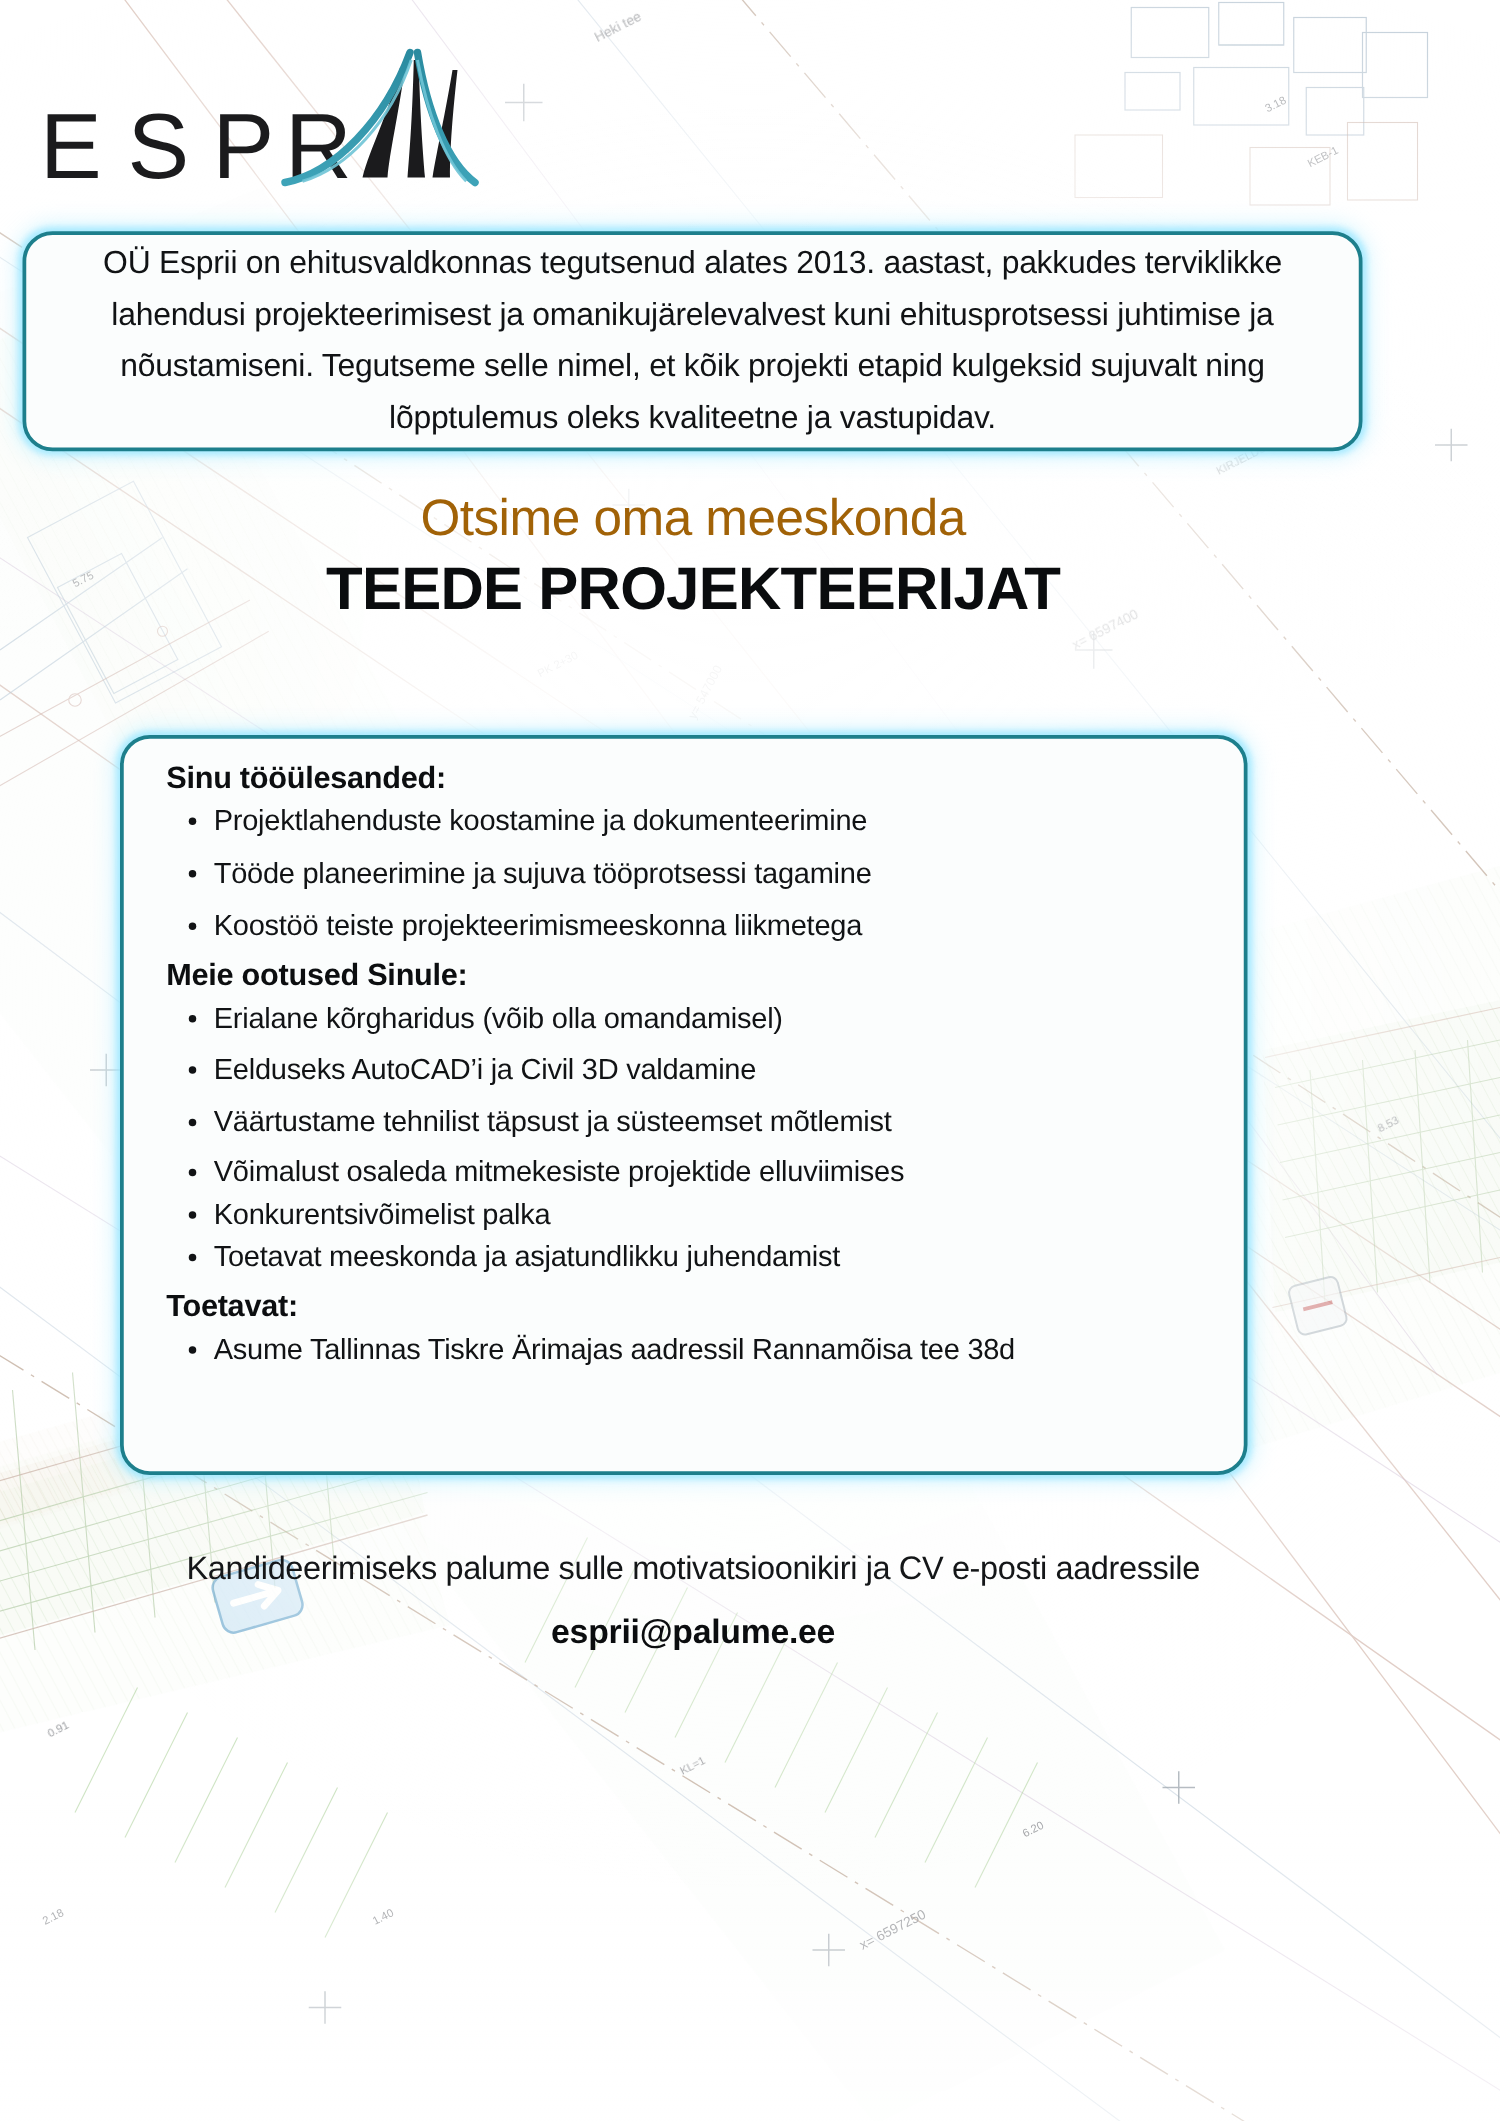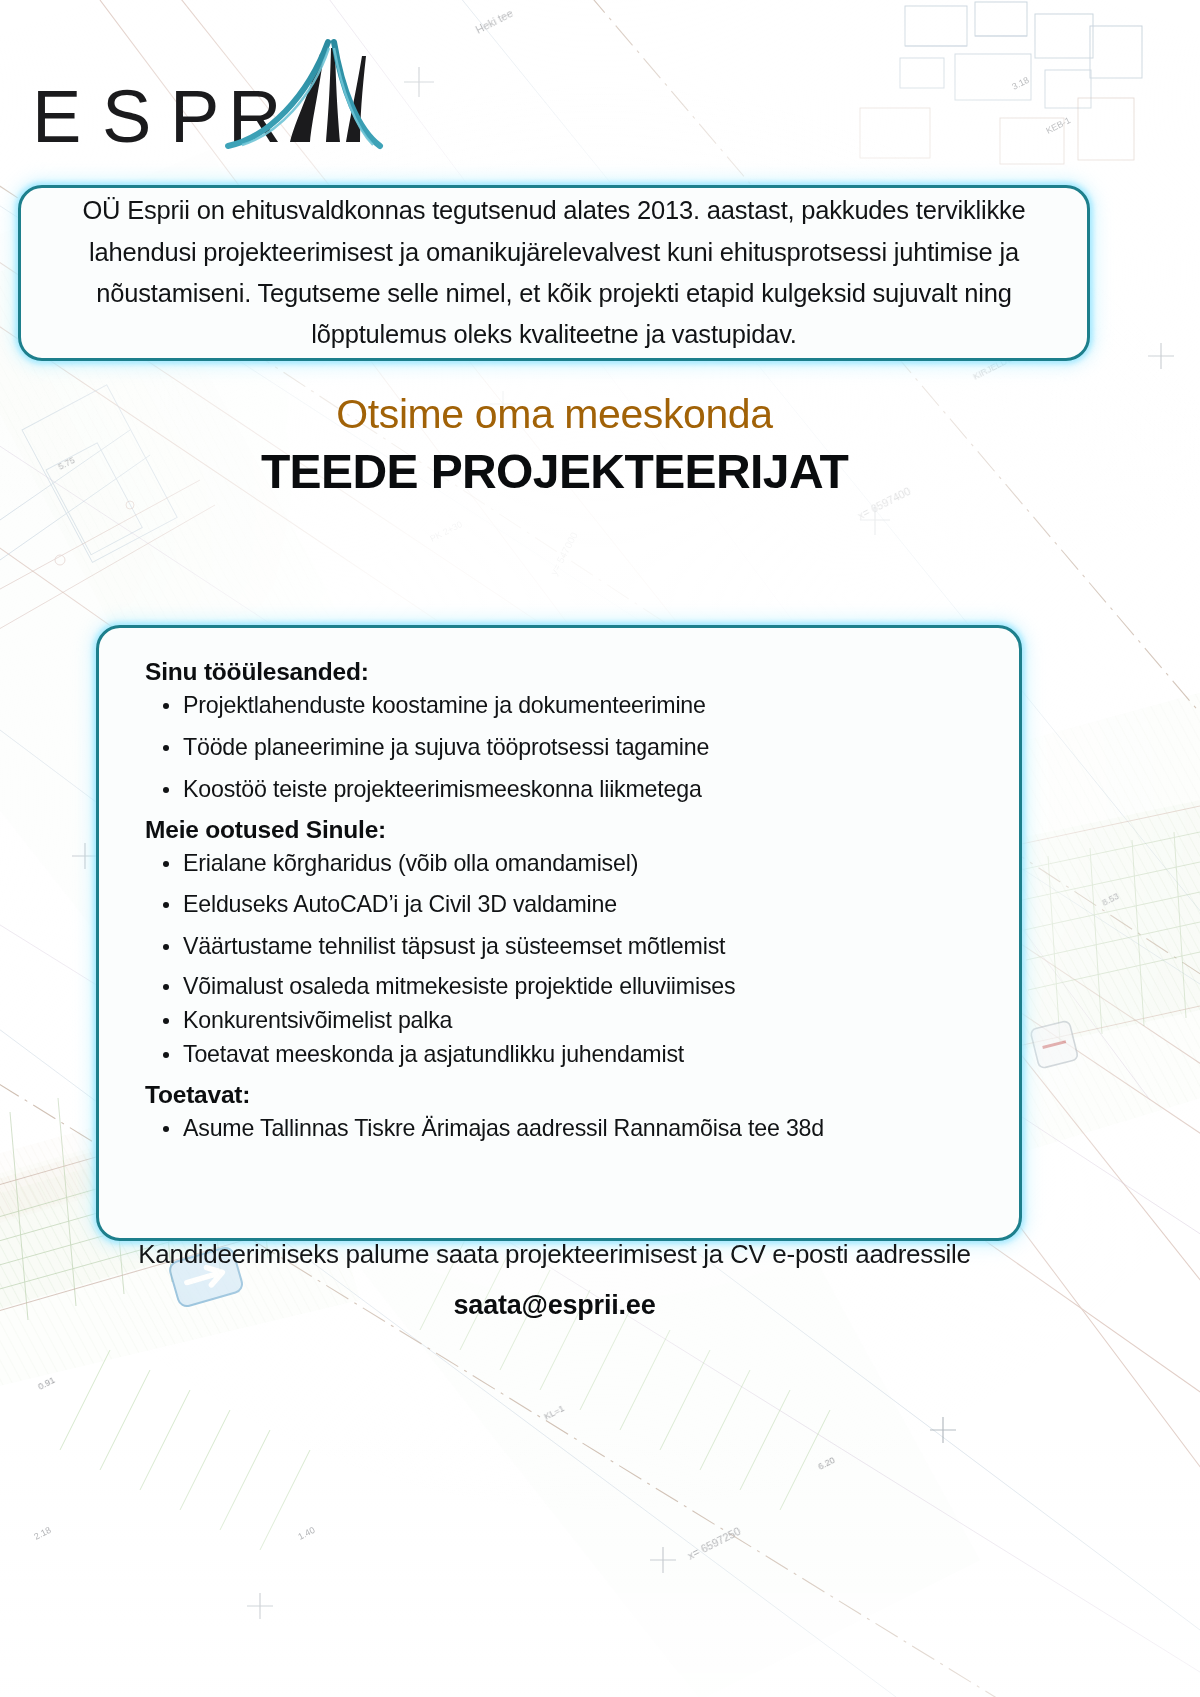--- a/index.html
+++ b/index.html
@@ -105,25 +105,25 @@
     font-weight: 700;
     color: #0a0c0e;
     letter-spacing: -0.6px;
     line-height: 1.2;
     margin-top: 5px;
   }
 
   
   .details-card {
     left: 96px;
-    top: 625px;
+    top: 588px;
     width: 896px;
     height: 586px;
     border-radius: 24px;
-    padding: 12px;
+    padding: 0;
   }
   .details-inner {
     padding: 18px 30px 16px 18px;
   }
   .sec-title {
     font-size: 24.5px;
     font-weight: 700;
     color: #0c0e10;
     letter-spacing: -0.2px;
     margin: 0 0 6px 0;
@@ -426,18 +426,18 @@
             <li><span class="dot"></span>Toetavat meeskonda ja asjatundlikku juhendamist</li>
           </ul>
           <div class="sec-title tight">Toetavat:</div>
           <ul class="bullets">
             <li><span class="dot"></span>Asume Tallinnas Tiskre Ärimajas aadressil Rannamõisa tee 38d</li>
           </ul>
         </div>
     </div>
 
     <div class="footer">
-      <div class="cta">Kandideerimiseks palume saata projekteerimisest ja  CV e-posti aadressile</div>
-      <div class="email">saata@esprii.ee</div>
+      <div class="cta">Kandideerimiseks palume sulle motivatsioonikiri ja  CV e-posti aadressile</div>
+      <div class="email">esprii@palume.ee</div>
     </div>
 
   </div>
 </div>
 
 </body></html>

